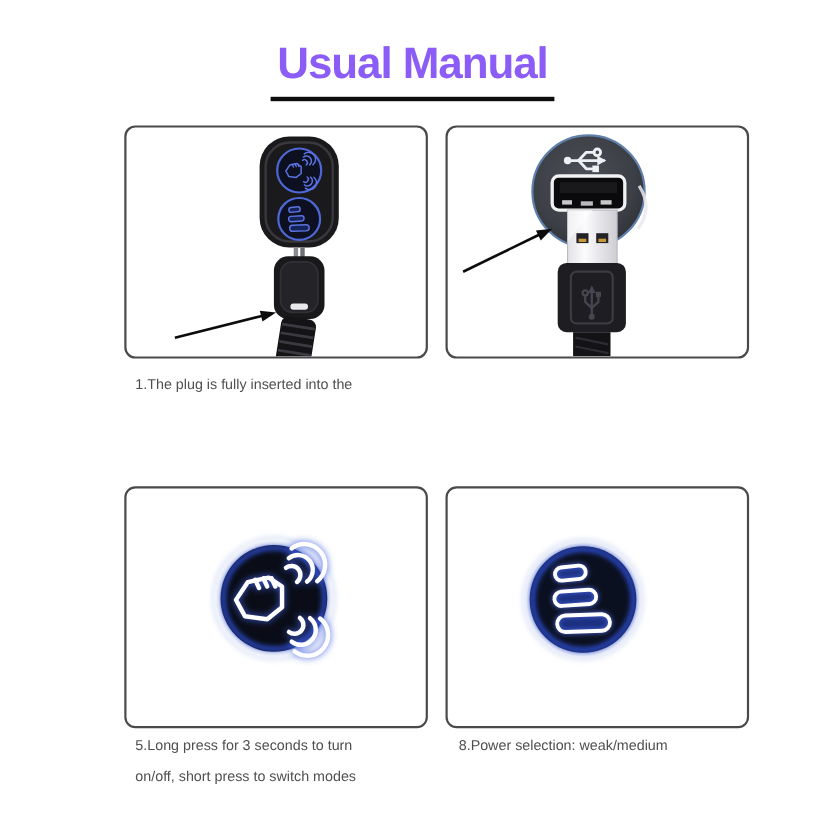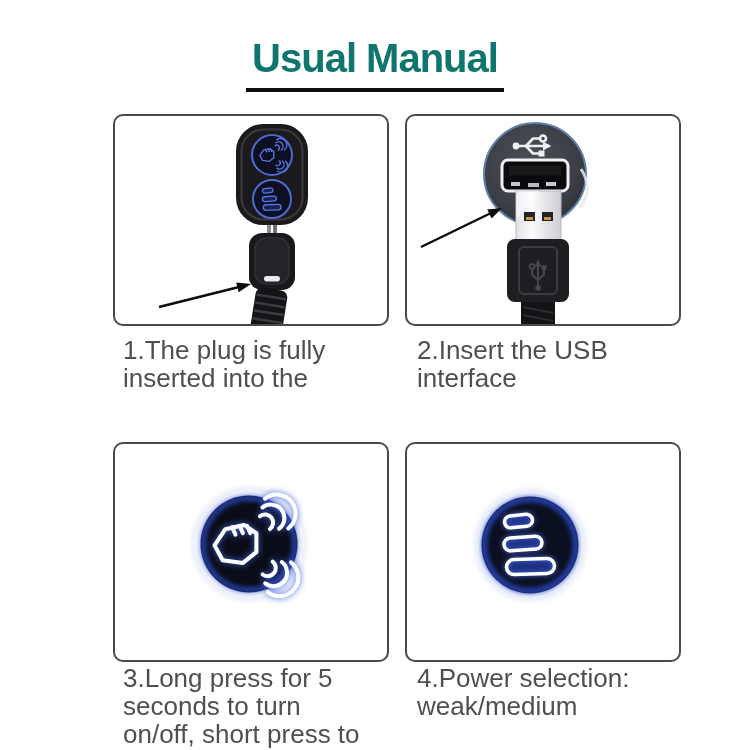--- a/index.html
+++ b/index.html
@@ -2,34 +2,34 @@
 <html><head>
 <meta charset="utf-8">
 <style>
   html,body{margin:0;padding:0;background:#ffffff;}
   .page{
     position:relative;width:750px;height:750px;background:#ffffff;
     font-family:"Liberation Sans",sans-serif;overflow:hidden;
   }
   .title-wrap{position:absolute;top:36px;left:0;width:750px;text-align:center;}
   .title-wrap h1{
-    display:inline-block;margin:0;font-size:40px;font-weight:700;color:#0f766e;
+    display:inline-block;margin:0;font-size:40px;font-weight:700;color:#8b5cf6;
     letter-spacing:-1px;border-bottom:4px solid #0d0d0d;padding:0 6px 7px 6px;
   }
   .panel{
     position:absolute;background:#ffffff;border:2px solid #4a4a4a;border-radius:10px;
     overflow:hidden;
   }
   .panel svg{position:absolute;left:0;top:0;width:100%;height:100%;}
   #panel1{left:113px;top:114px;width:272px;height:208px;}
   #panel2{left:405px;top:114px;width:272px;height:208px;}
   #panel3{left:113px;top:442px;width:272px;height:216px;}
   #panel4{left:405px;top:442px;width:272px;height:216px;}
   .caption{
-    position:absolute;width:285px;font-size:26px;line-height:28px;color:#4f4f4f;
+    position:absolute;width:285px;font-size:13px;line-height:28px;color:#4f4f4f;
   }
   #cap1{left:123px;top:336px;}
   #cap2{left:417px;top:336px;}
   #cap3{left:123px;top:664px;}
   #cap4{left:417px;top:664px;}
   .hidden-defs{position:absolute;width:0;height:0;}
 </style>
 </head>
 <body>
 
@@ -178,25 +178,21 @@
         <circle cx="123" cy="101" r="46" fill="none" stroke="#2b49c6" stroke-width="5" filter="url(#g4)"></circle>
         <use href="#icon-bars" xlink:href="#icon-bars" transform="translate(123,100)" style="color:#4f6ae8" filter="url(#g4)"></use>
         <use href="#icon-bars" xlink:href="#icon-bars" transform="translate(123,100)" style="color:#ffffff"></use>
       </g>
     </svg>
   </div>
 
   <div class="caption" id="cap1">
     <div>1.The plug is fully inserted into the</div>
   </div>
-  <div class="caption" id="cap2">
-    <div>2.Insert the USB interface</div>
-    <div></div>
-  </div>
   <div class="caption" id="cap3">
-    <div>3.Long press for 5 seconds to turn</div>
+    <div>5.Long press for 3 seconds to turn</div>
     <div>on/off, short press to switch modes</div>
   </div>
   <div class="caption" id="cap4">
-    <div>4.Power selection: weak/medium</div>
+    <div>8.Power selection: weak/medium</div>
   </div>
 
 </div>
 
 </body></html>

